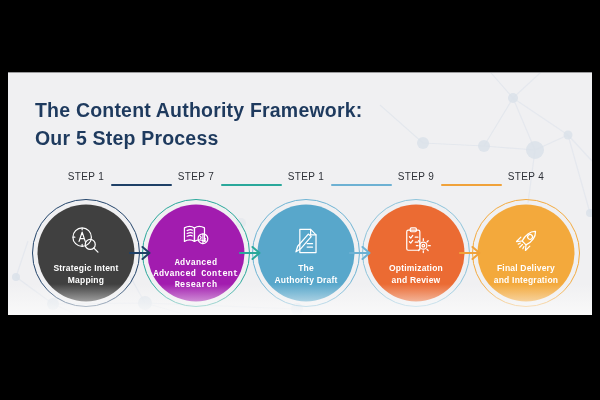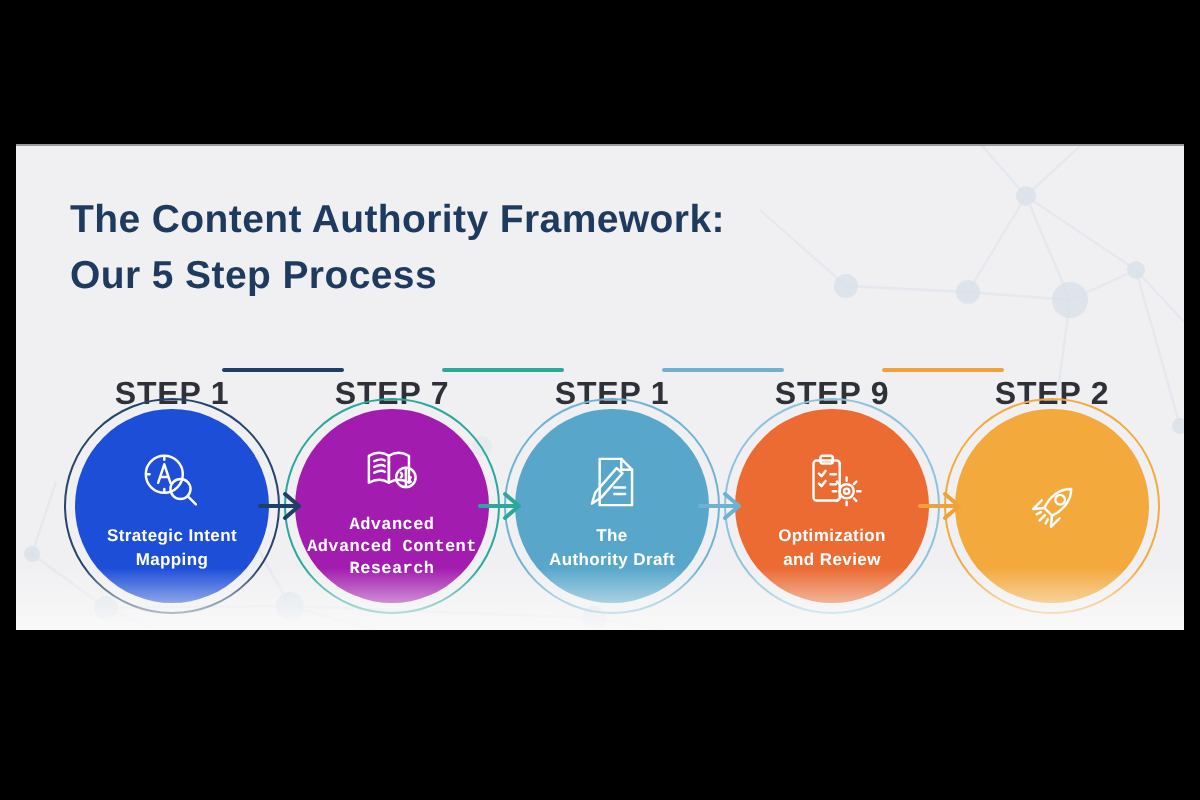--- a/index.html
+++ b/index.html
@@ -20,22 +20,22 @@
   }
   .net{position:absolute;left:0;top:0;pointer-events:none;}
 
   .page-title{
     position:absolute;left:27px;top:24px;
     font-size:19.5px;font-weight:bold;color:#1e3a5e;
     line-height:1.42;white-space:pre-line;letter-spacing:.2px;
   }
 
   .step-label{
-    position:absolute;top:116px;transform:translateX(-50%);
-    font-size:16px;font-weight:bold;color:#2e3138;letter-spacing:.4px;
+    position:absolute;top:98px;transform:translateX(-50%);
+    font-size:10px;font-weight:normal;color:#2e3138;letter-spacing:.4px;
     white-space:nowrap;
   }
   .connector{
     position:absolute;top:111px;height:1.5px;border-radius:1px;
   }
 
   .ring{
     position:absolute;width:108px;height:108px;border-radius:50%;
     border:1.6px solid;box-sizing:border-box;top:126px;
   }
@@ -92,29 +92,29 @@
     </g>
   </svg>
 
   <div class="page-title">The Content Authority Framework:
 Our 5 Step Process</div>
 
   <div class="step-label" style="left:78px">STEP 1</div>
   <div class="step-label" style="left:188px">STEP 7</div>
   <div class="step-label" style="left:298px">STEP 1</div>
   <div class="step-label" style="left:408px">STEP 9</div>
-  <div class="step-label" style="left:518px">STEP 2</div>
+  <div class="step-label" style="left:518px">STEP 4</div>
 
   <div class="connector" style="left: 103px; width: 61px; background-color: rgb(30, 64, 103);"></div>
   <div class="connector" style="left: 213px; width: 61px; background-color: rgb(42, 168, 155);"></div>
   <div class="connector" style="left: 323px; width: 61px; background-color: rgb(109, 177, 211);"></div>
   <div class="connector" style="left: 433px; width: 61px; background-color: rgb(240, 162, 58);"></div>
 
   <div class="ring" style="left: 24px; border-color: rgb(36, 69, 107);">
-    <div class="fill" style="background-color: #1d4ed8;">
+    <div class="fill" style="background-color: #404040;">
       <svg width="37" height="37" viewBox="0 0 48 48" fill="none" stroke="#fff" stroke-width="1.6" stroke-linecap="round" stroke-linejoin="round">
         <circle cx="19" cy="19" r="12"></circle>
         <path d="M19 7.5 v2 M19 28.5 v2 M7.5 19 h2"></path>
         <path d="M15 24.5 L19 12.5 L23 24.5 M16.4 20.8 H21.6"></path>
         <circle cx="29.5" cy="28.5" r="6.5"></circle>
         <path d="M34.3 33.3 L39.5 38.5"></path>
       </svg>
       <div class="circle-label">Strategic Intent
 Mapping</div>
     </div>
@@ -167,20 +167,22 @@
   <div class="ring" style="left: 464px; border-color: rgb(243, 171, 65);">
     <div class="fill" style="background-color: rgb(243, 169, 60);">
       <svg width="37" height="37" viewBox="0 0 48 48" fill="none" stroke="#fff" stroke-width="1.6" stroke-linecap="round" stroke-linejoin="round">
         <g transform="rotate(45 24 24)">
           <path d="M24 6.5 C29 11 30.5 19.5 27.5 27.5 H20.5 C17.5 19.5 19 11 24 6.5 Z"></path>
           <circle cx="24" cy="16.5" r="3.1"></circle>
           <path d="M20.5 27.5 L15.8 33.2 V25.2 M27.5 27.5 L32.2 33.2 V25.2"></path>
           <path d="M24 30.5 V35.5 M20.8 31 L19.8 34 M27.2 31 L28.2 34"></path>
         </g>
       </svg>
+      <div class="circle-label">Final Delivery
+and Integration</div>
     </div>
   </div>
 
   <div class="arrow" style="left: 133px; color: rgb(30, 64, 103);">
     <svg width="26" height="18" viewBox="0 0 26 18" fill="none" stroke="currentColor" stroke-width="2" stroke-linecap="round" stroke-linejoin="round">
         <path d="M2 9 H21 M14.5 3 L21.5 9 L14.5 15"></path>
       </svg>
   </div>
   <div class="arrow" style="left: 243px; color: rgb(42, 168, 155);">
     <svg width="26" height="18" viewBox="0 0 26 18" fill="none" stroke="currentColor" stroke-width="2" stroke-linecap="round" stroke-linejoin="round">

